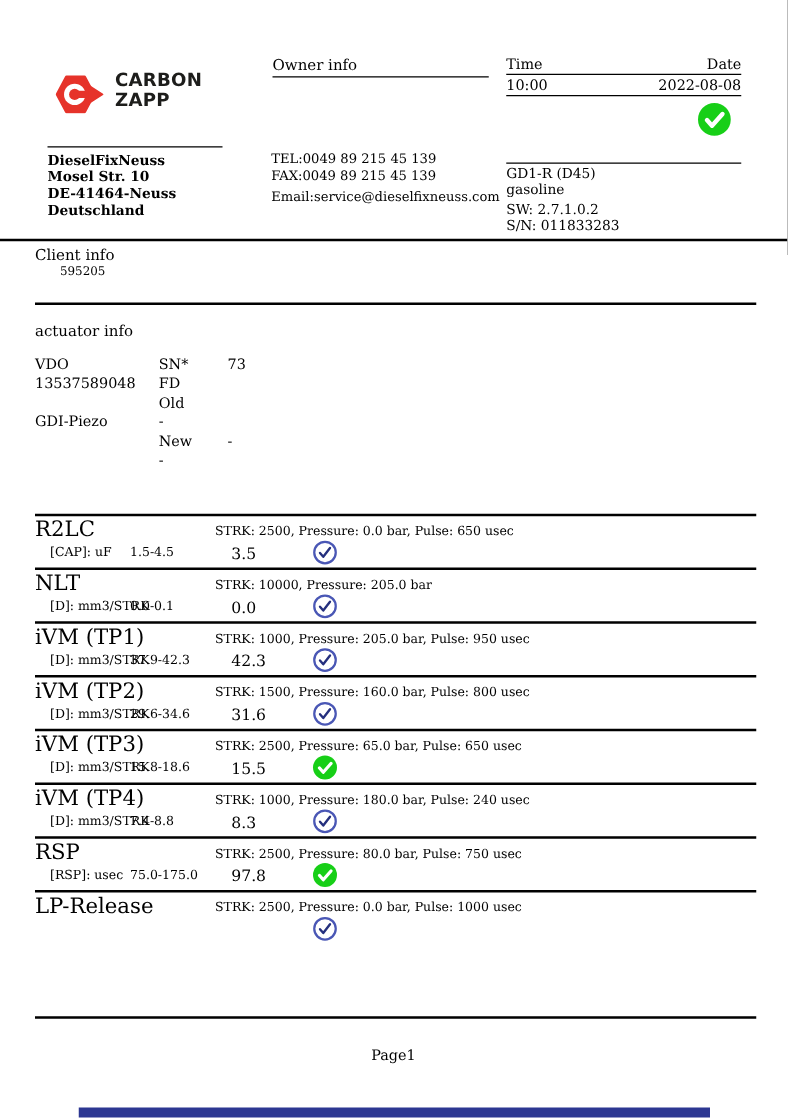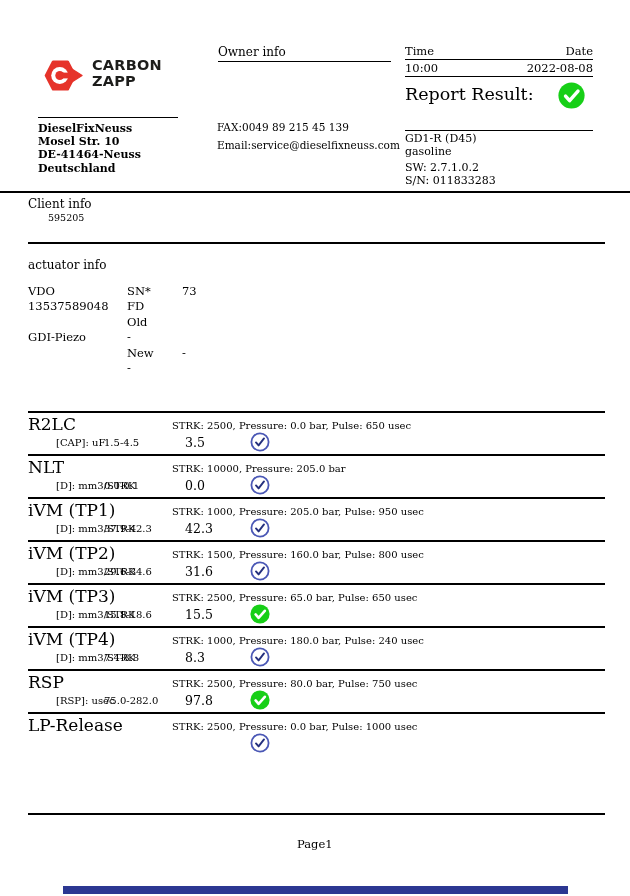--- a/index.html
+++ b/index.html
@@ -38,21 +38,21 @@
   .act-row{position:relative;height:15.4px;font-size:11.5px;}
   .ac1{position:absolute;left:0;}
   .ac2{position:absolute;left:99px;}
   .ac3{position:absolute;left:154px;}
 
   
   .test-rows{left:28px;top:411px;width:577px;}
   .test-row{position:relative;height:41px;border-top:2px solid #000;box-sizing:content-box;}
   .t-name{position:absolute;left:0;top:1px;font-size:17px;}
   .t-params{position:absolute;left:144px;top:7px;font-size:10px;}
-  .t-unit{position:absolute;left:16px;top:24px;font-size:10px;padding-left:12px;}
+  .t-unit{position:absolute;left:0;top:24px;font-size:10px;padding-left:12px;}
   .t-range{position:absolute;left:76px;top:24px;font-size:10px;}
   .t-value{position:absolute;left:157px;top:22px;font-size:12.5px;}
   .t-check{position:absolute;left:222px;top:19px;width:20px;height:20px;}
   .t-check svg{width:100%;height:100%;display:block;}
 
   
   .page-label{left:270px;top:837px;font-size:11.5px;margin-left:27px;}
   .footer-bar{left:63px;top:886px;width:505px;height:8px;background:var(--footer-bar-navy);}
 </style>
 </head>
@@ -81,36 +81,36 @@
     <div class="td-row">
       <span>Time</span>
       <span>Date</span>
     </div>
     <div class="td-row">
       <span>10:00</span>
       <span>2022-08-08</span>
     </div>
   </div>
 
-  <div class="abs report-result">Report Result:</div>
   <div class="abs rr-check">
     <svg viewBox="0 0 20 20">
       <circle cx="10" cy="10" r="9.7" fill="var(--pass-green)"></circle>
       <path d="M5.6 10.4 l3 3.4 L14.8 6.8" fill="none" stroke="#fff" stroke-width="2.6" stroke-linecap="round" stroke-linejoin="round"></path>
     </svg>
   </div>
 
   <div class="abs address">
     <div>DieselFixNeuss</div>
     <div>Mosel Str. 10</div>
     <div>DE-41464-Neuss</div>
     <div>Deutschland</div>
   </div>
 
   <div class="abs contact">
+    <div>TEL:0049 89 215 45 139</div>
     <div>FAX:0049 89 215 45 139</div>
     <div class="email">Email:service@dieselfixneuss.com</div>
   </div>
 
   <div class="hr" style="left:405px;top:130px;width:188px;height:1px;"></div>
   <div class="abs machine">
     <div>GD1-R (D45)</div>
     <div>gasoline</div>
     <div class="m-gap">SW: 2.7.1.0.2</div>
     <div>S/N: 011833283</div>
@@ -239,21 +239,21 @@
         <svg viewBox="0 0 20 20">
           <circle cx="10" cy="10" r="8.6" fill="#fff" stroke="var(--check-blue)" stroke-width="1.8"></circle>
           <path d="M6 10.4 l2.6 3 L14 6.4" fill="none" stroke="var(--check-blue-dark)" stroke-width="1.9" stroke-linecap="round" stroke-linejoin="round"></path>
         </svg>
       </span>
     </div>
       <div class="test-row pass-green">
       <div class="t-name">RSP</div>
       <div class="t-params">STRK: 2500, Pressure: 80.0 bar, Pulse: 750 usec</div>
       <div class="t-unit">[RSP]: usec</div>
-      <div class="t-range">75.0-282.0</div>
+      <div class="t-range">75.0-175.0</div>
       <div class="t-value">97.8</div>
       <span class="t-check green">
         <svg viewBox="0 0 20 20">
           <circle cx="10" cy="10" r="9.6" fill="var(--pass-green)"></circle>
           <path d="M5.6 10.4 l3 3.4 L14.8 6.8" fill="none" stroke="#fff" stroke-width="2.6" stroke-linecap="round" stroke-linejoin="round"></path>
         </svg>
       </span>
 
     </div>
       <div class="test-row pass-blue">

